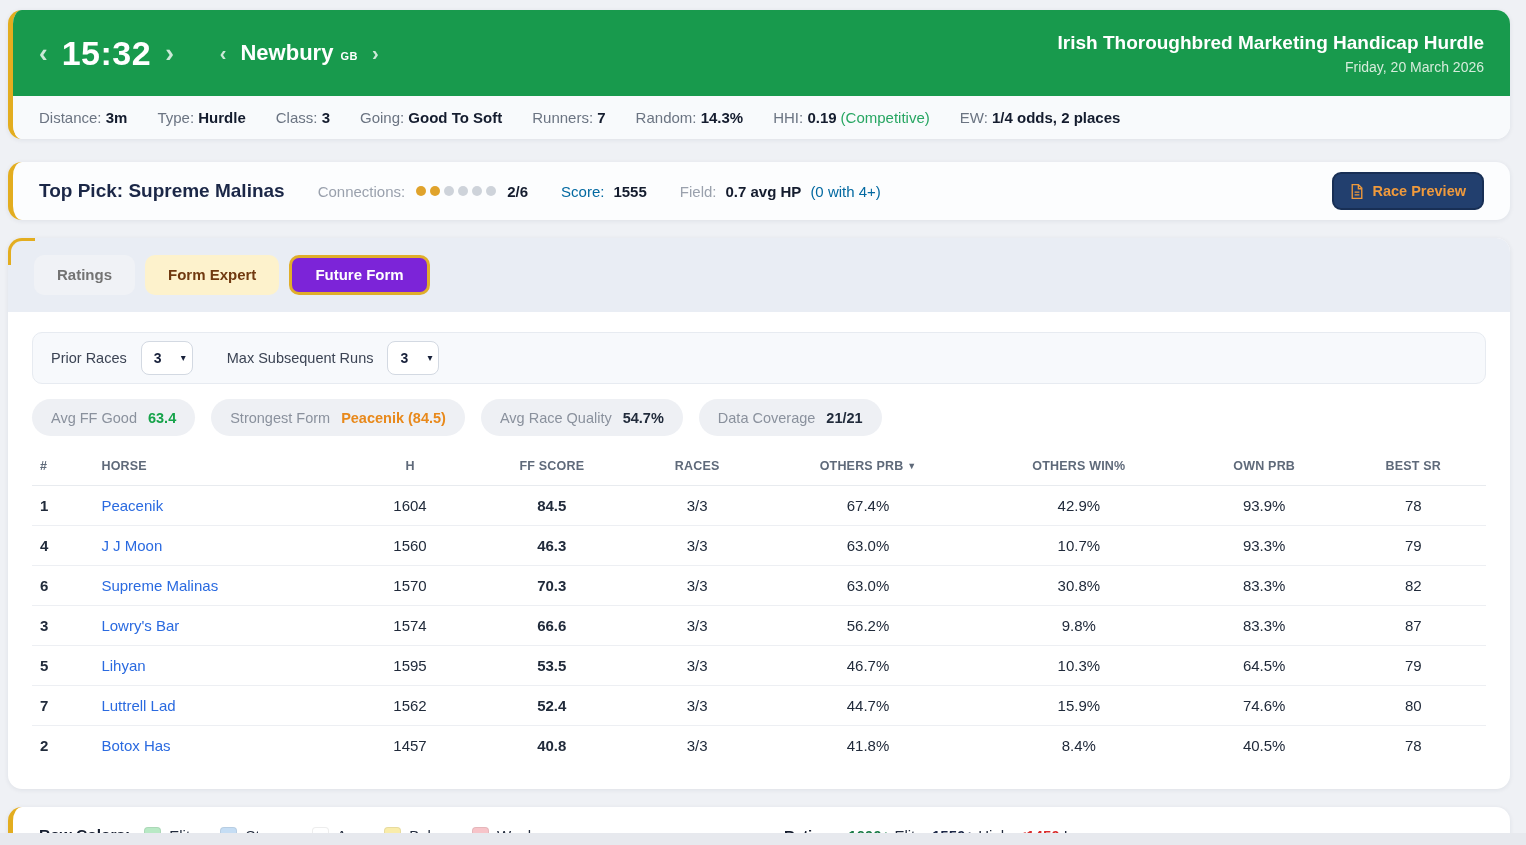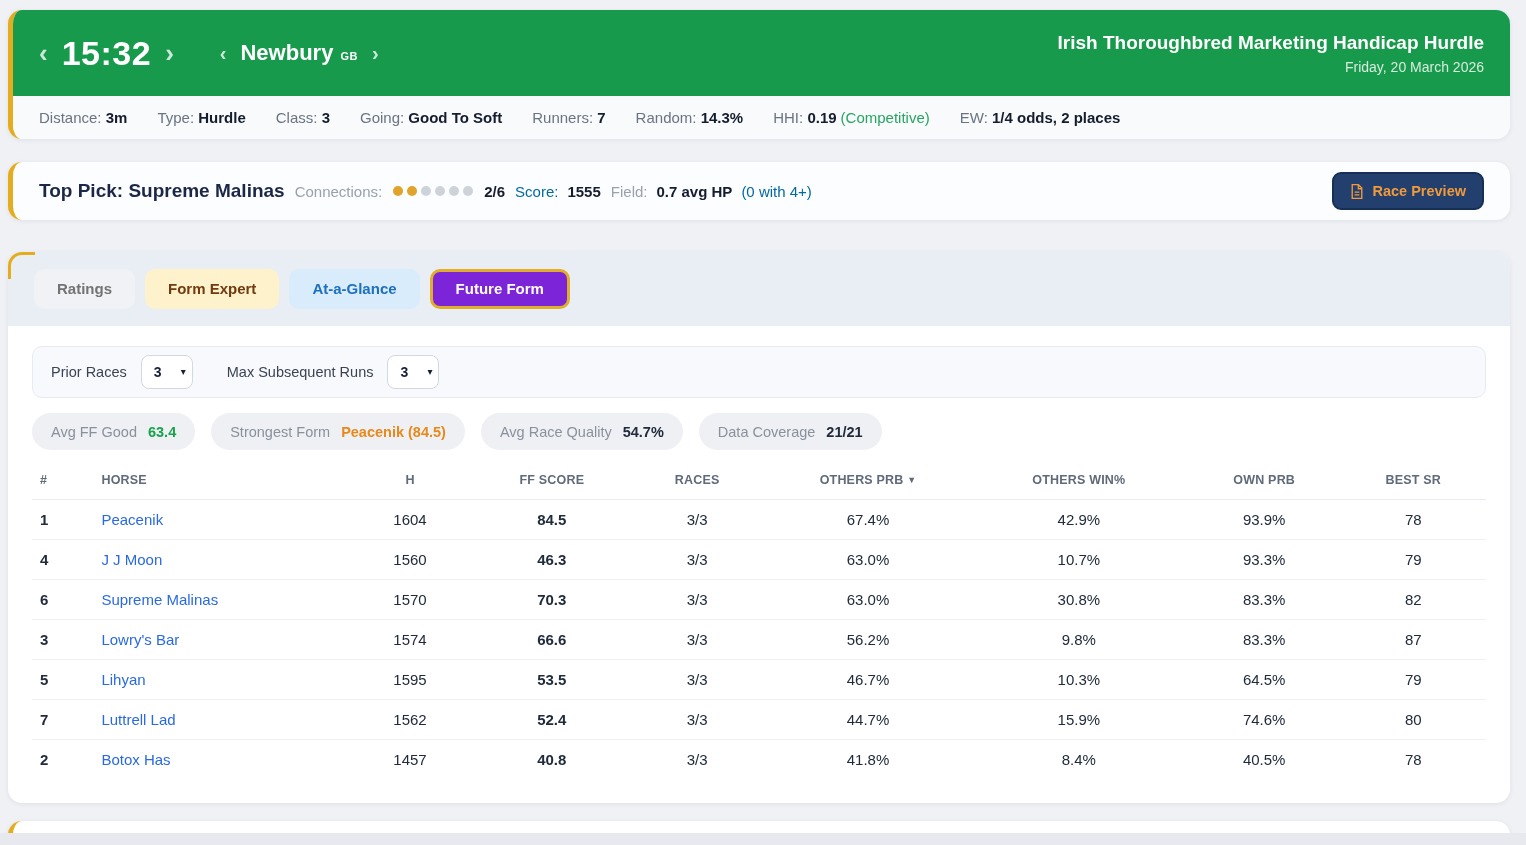--- a/index.html
+++ b/index.html
@@ -43,22 +43,22 @@
     display: flex; align-items: center; gap: 30px;
     padding: 13px 26px; font-size: 15px;
   }
   .info-item { white-space: nowrap; }
   .info-label { color: #6b7482; }
   .info-value { color: #141c2e; font-weight: 700; }
   .info-note { color: #27a662; margin-left: 4px; }
 
   
   .pick-card {
-    height: 58px; margin-bottom: 32px;
-    display: flex; align-items: center; gap: 10px;
+    height: 58px; margin-bottom: 18px;
+    display: flex; align-items: center; gap: 33px;
     padding: 16px 26px; background: #fcfdfe;
   }
   .pick-title { font-size: 19px; font-weight: 700; color: #1b2747; }
   .pick-group { display: flex; align-items: center; gap: 9px; font-size: 15px; white-space: nowrap; }
   .muted { color: #9aa1ad; }
   .semi-muted { color: #0369a1; }
   .bold-val { color: #141c2e; font-weight: 700; }
   .dots { display: flex; gap: 4px; align-items: center; margin: 0 2px; }
   .dot { width: 10px; height: 10px; border-radius: 50%; background: #ced3da; }
   .dot.filled { background: #e0a32c; }
@@ -242,21 +242,20 @@
       </svg>
     </span>
     <span>Race Preview</span>
   </button>
 </div>
 
 <div class="card main-card">
   <div class="tabs-strip">
     <button class="tab tab-plain">Ratings</button>
     <button class="tab tab-cream">Form Expert</button>
-    <button class="tab tab-blue">At-a-Glance</button>
     <button class="tab tab-active">Future Form</button>
   </div>
 
   <div class="main-content">
 
     <div class="controls-bar">
       <span class="ctl-label">Prior Races</span>
       <span class="select-wrap">
         <select>
           <option>3</option>

